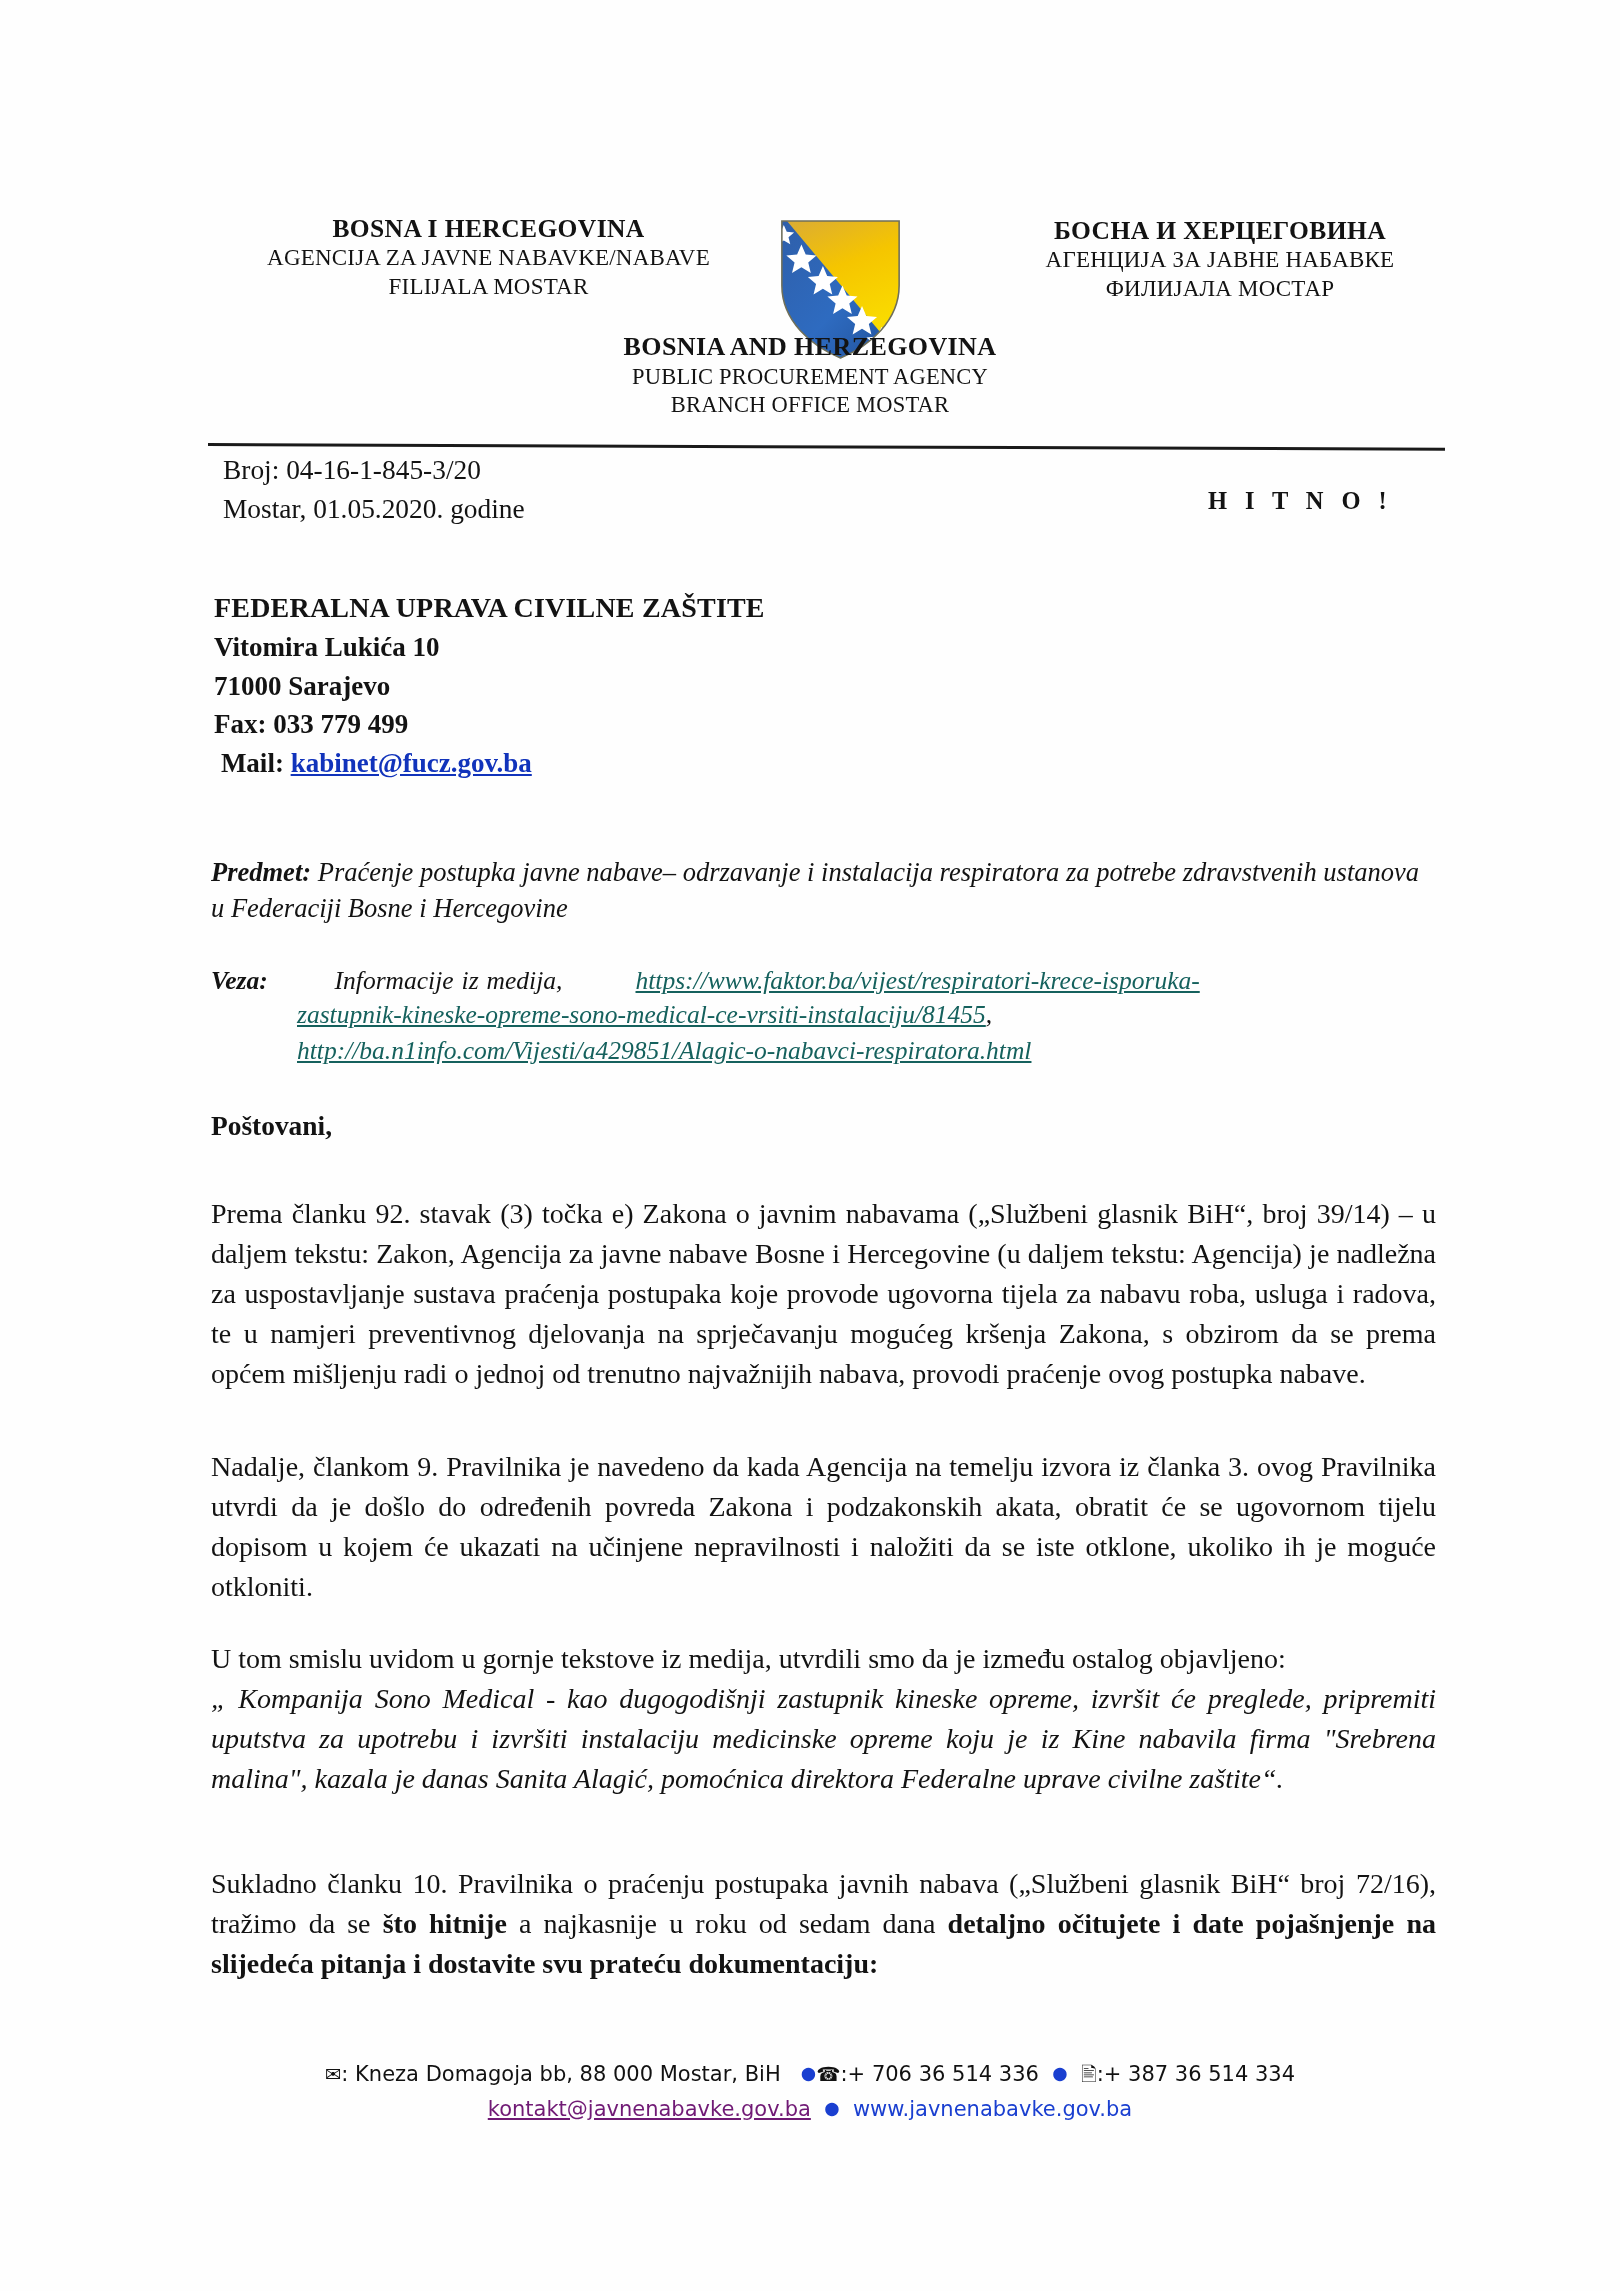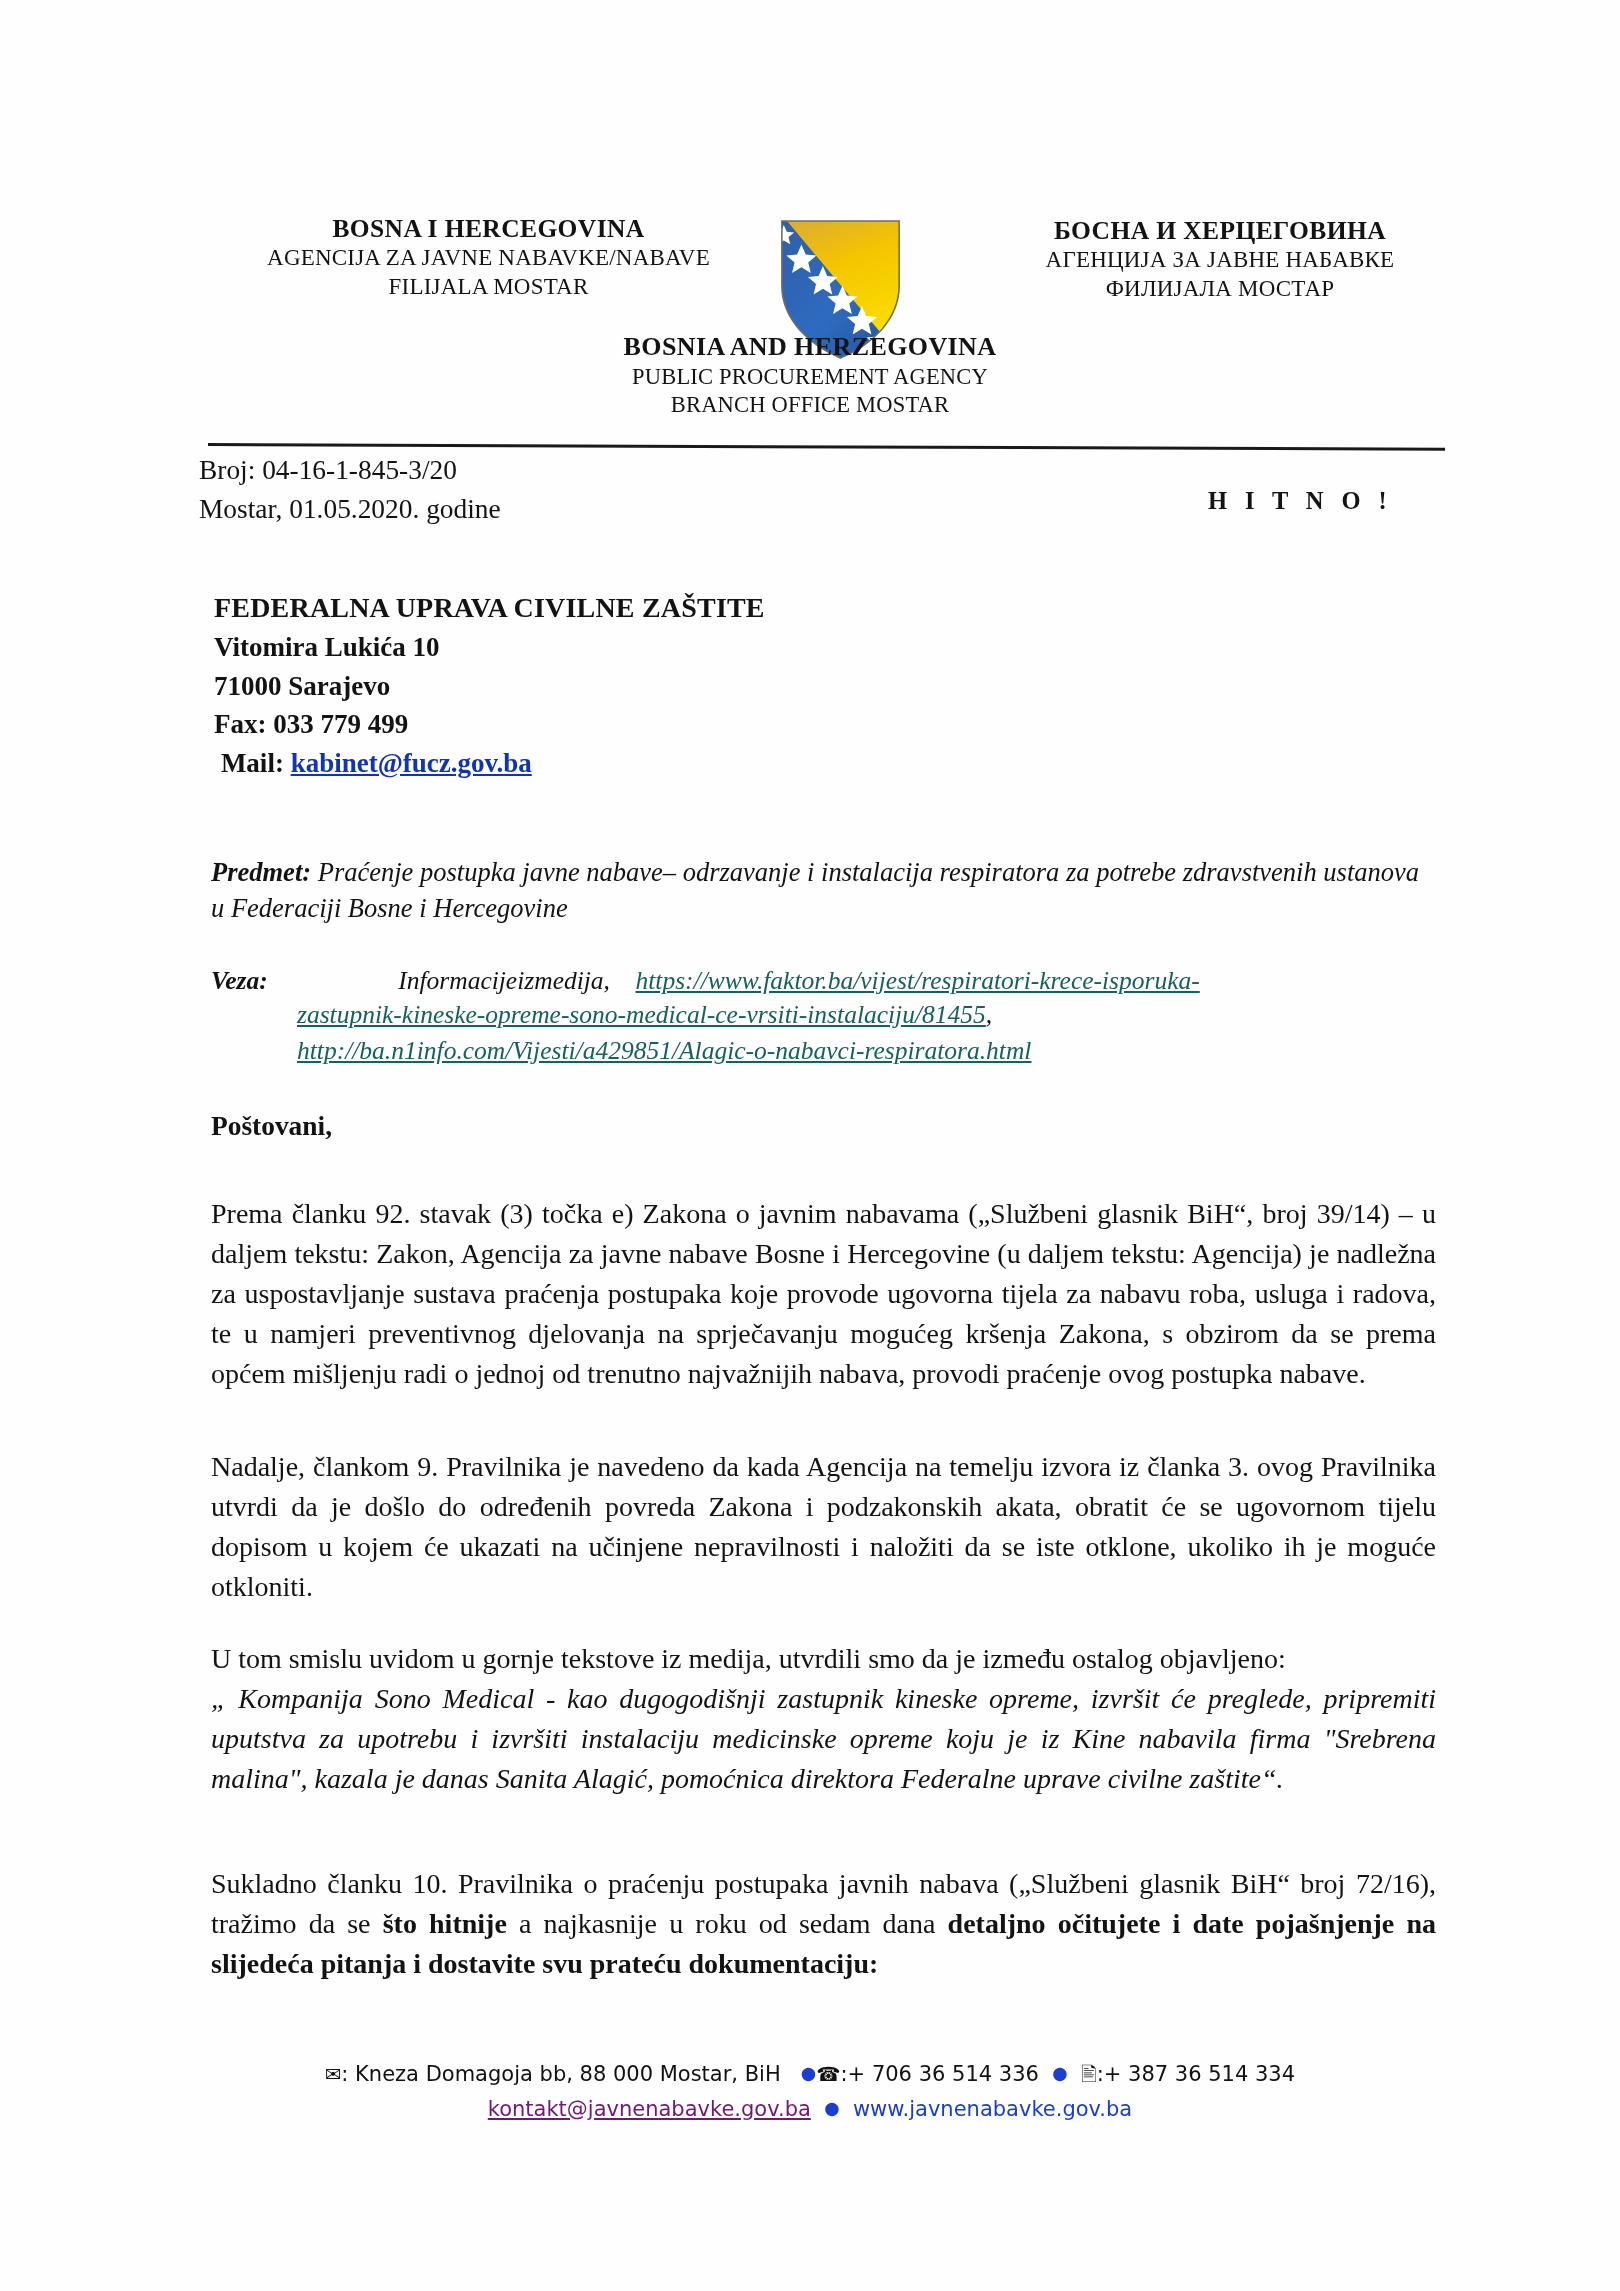--- a/index.html
+++ b/index.html
@@ -90,21 +90,21 @@
     width: 1237px;
     height: 2.9px;
     background: #1a1a1a;
     transform: rotate(0.22deg);
     transform-origin: left center;
   }
 
   
   .refblock {
     position: absolute;
-    left: 199px;
+    left: 223px;
     top: 451px;
     font-size: 27.4px;
     line-height: 1.42;
     font-family: Liberation Serif, serif;
   }
   .refblock div { white-space: nowrap; }
 
   .urgent {
     position: absolute;
     left: 1208px;
@@ -162,22 +162,23 @@
   .veza .lbl {
     font-weight: bold;
     font-style: italic;
     width: 76px;
     flex: 0 0 auto;
   }
   .veza .lead {
     flex: 0 0 auto;
     width: 323px;
     display: flex;
-    justify-content: flex-end;
+    justify-content: center;
     padding-right: 25.5px;
+    gap: 8px;
   }
   .veza .links {
     margin-left: 86px;
     margin-top: -2px;
   }
   .veza a.url {
     color: #15615d;
     text-decoration: underline;
     font-style: italic;
     word-break: break-all;

